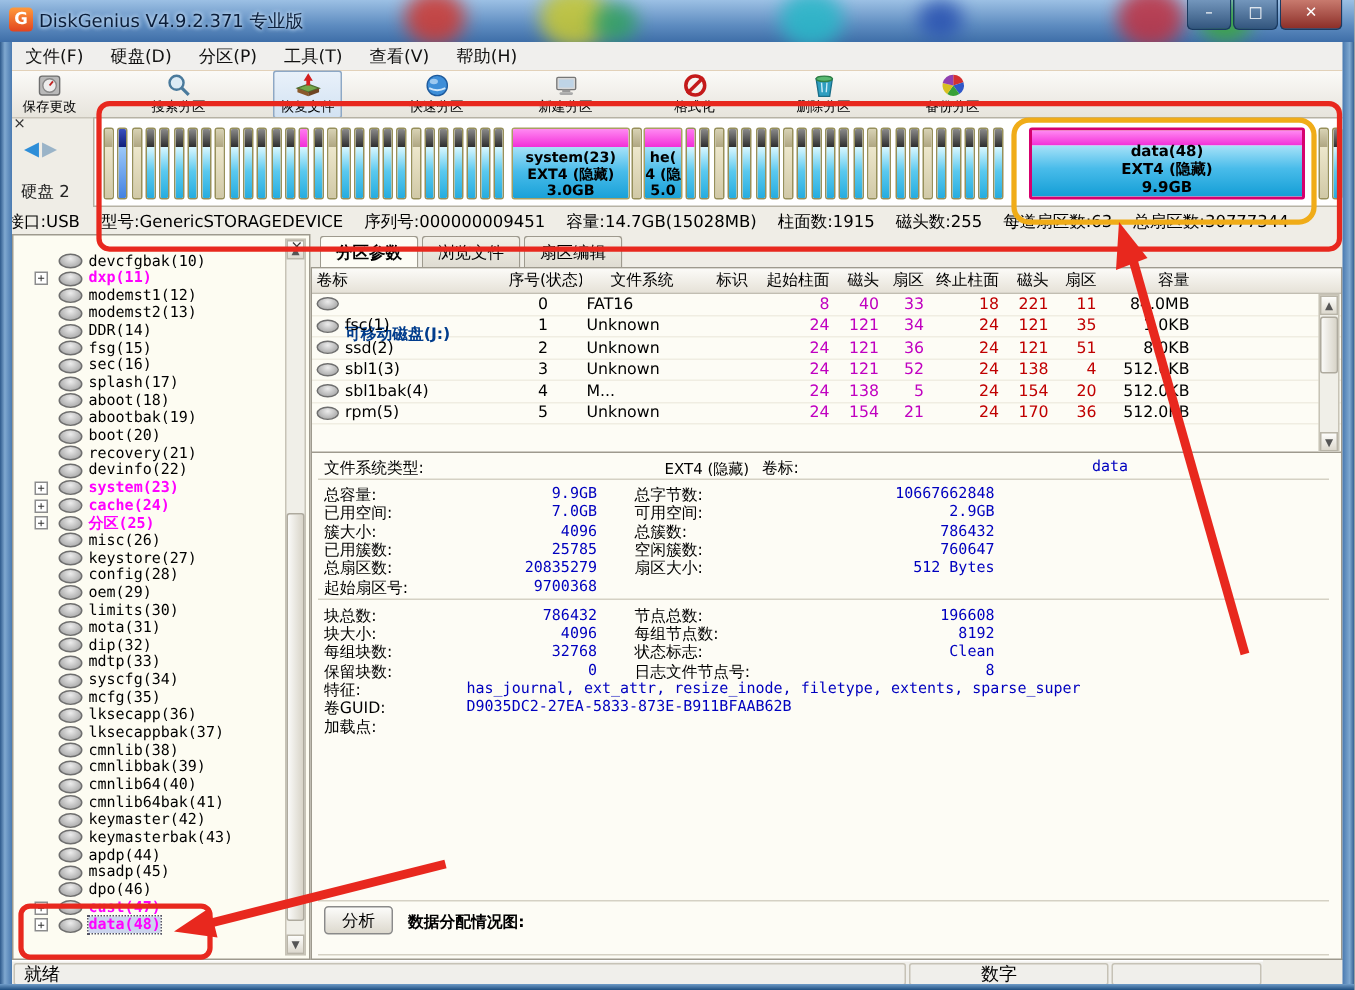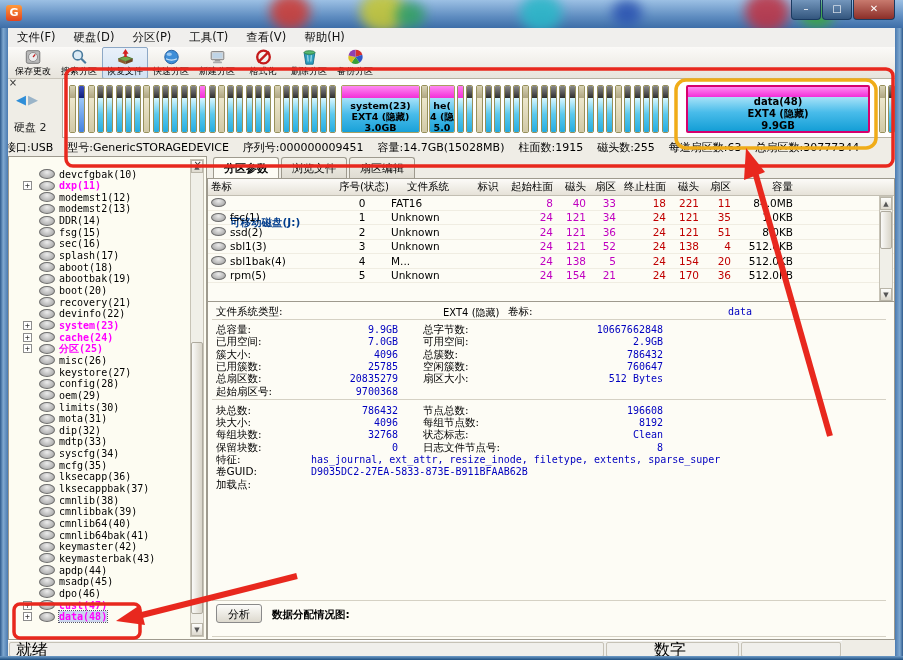--- a/index.html
+++ b/index.html
@@ -23,21 +23,21 @@
   .winbtn{width:28px;height:19px;border:1px solid #1A3A60;border-top:none;color:#fff;
      font-size:10px;text-align:center;line-height:17px;border-radius:0 0 4px 4px;
      background:linear-gradient(#7396BC,#33567E);margin-left:1px;}
   .winbtn.close{width:40px;background:linear-gradient(#C87A6E,#8C2E28);}
   
   .menubar{position:absolute;left:8px;top:28px;width:887px;height:19px;background:#F0EFED;
      border-bottom:5px solid #a16207;display:flex;align-items:center;font-size:11.5px;color:#111;}
   .menu-item{padding:0 9px;}
   .toolbar{position:absolute;left:8px;top:47px;width:887px;height:31px;
      background:linear-gradient(#FBFAF8,#E7E4DC);border-bottom:1px solid #C9C5BA;
-     display:flex;align-items:flex-start;padding-left:2px;}
+     display:flex;align-items:flex-start;padding-left:2px;gap:40px;}
   .tbtn{width:44px;height:30px;display:flex;flex-direction:column;align-items:center;
      justify-content:flex-start;font-size:9px;color:#000;border:1px solid transparent;border-radius:2px;}
   .tbtn.pressed{border:1px solid #8DA8C6;background:linear-gradient(#E9F1FA,#D2E2F2);font-family:Liberation Serif, serif;}
   .tbtn svg{width:19px;height:19px;margin-top:0px;}
   .tbtn .tlabel{white-space:nowrap;margin-top:-1px;}
   
   .disk-side{position:absolute;left:8px;top:78px;width:54px;height:78px;font-size:11px;color:#222;}
   .side-close{position:absolute;left:0px;top:0px;font-size:10px;color:#333;width:10px;height:10px;line-height:10px;text-align:center;}
   .nav-arrows{position:absolute;left:8px;top:14px;font-size:13px;letter-spacing:2px;}
   .nav-left{color:#2E8ED8}.nav-right{color:#9AB4C8}
@@ -116,21 +116,21 @@
   .dval{position:absolute;color:#0000BF;font-family:"DejaVu Sans Mono","Liberation Mono",monospace;font-size:10px;}
   .dval.right{text-align:right;}
   .dval.dark{color:#000;font-family:"DejaVu Sans","Liberation Sans",sans-serif;}
   .sep{position:absolute;left:4px;right:8px;height:1px;background:#D5D1C4;}
   .analyze-btn{position:absolute;left:8px;top:302px;width:46px;height:19px;font-size:11px;
      background:linear-gradient(#FCFCFA,#DDD9CE);border:1px solid #8A8A8A;border-radius:3px;
      text-align:center;line-height:17px;}
   .alloc-label{position:absolute;left:64px;top:306px;font-weight:bold;}
   
   .statusbar{position:absolute;left:8px;top:640px;width:834px;height:17px;background:#F0EFEB;
-     border-top:1px solid #fff;display:flex;font-size:16px;color:#000;z-index:4;}
+     border-top:1px solid #fff;display:flex;font-size:12px;color:#000;z-index:4;}
   .sb-seg{border:1px solid #C6C2B6;border-radius:2px;margin:1px;padding:0 6px;line-height:13px;}
   .sb-left{flex:1}
   .sb-num{width:78px;padding-left:47px;}
   .sb-tail{width:86px;}
   
   #ann{position:absolute;left:0;top:0;width:903px;height:660px;z-index:60;pointer-events:none;}
 </style>
 </head>
 <body>
 
@@ -138,20 +138,21 @@
 
   <div class="titlebar">
     <div class="blob" style="left:270px;top:-6px;width:40px;height:36px;background:#D03830"></div>
     <div class="blob" style="left:360px;top:-8px;width:46px;height:40px;background:#C8C830"></div>
     <div class="blob" style="left:395px;top:2px;width:30px;height:26px;background:#30A060"></div>
     <div class="blob" style="left:520px;top:-6px;width:42px;height:38px;background:#28B8C8"></div>
     <div class="blob" style="left:612px;top:0px;width:30px;height:26px;background:#2850B0"></div>
     <div class="blob" style="left:745px;top:-8px;width:44px;height:40px;background:#C03040"></div>
     <div class="blob" style="left:800px;top:0px;width:34px;height:28px;background:#38A838"></div>
     <div class="app-icon">G</div>
+    <div class="title-text">DiskGenius V4.9.2.371 专业版</div>
     <div class="winbtns">
       <div class="winbtn">–</div>
       <div class="winbtn">□</div>
       <div class="winbtn close">✕</div>
     </div>
   </div>
 
   <div class="frame-left"></div>
   <div class="frame-right"></div>
   <div class="frame-bottom"></div>

